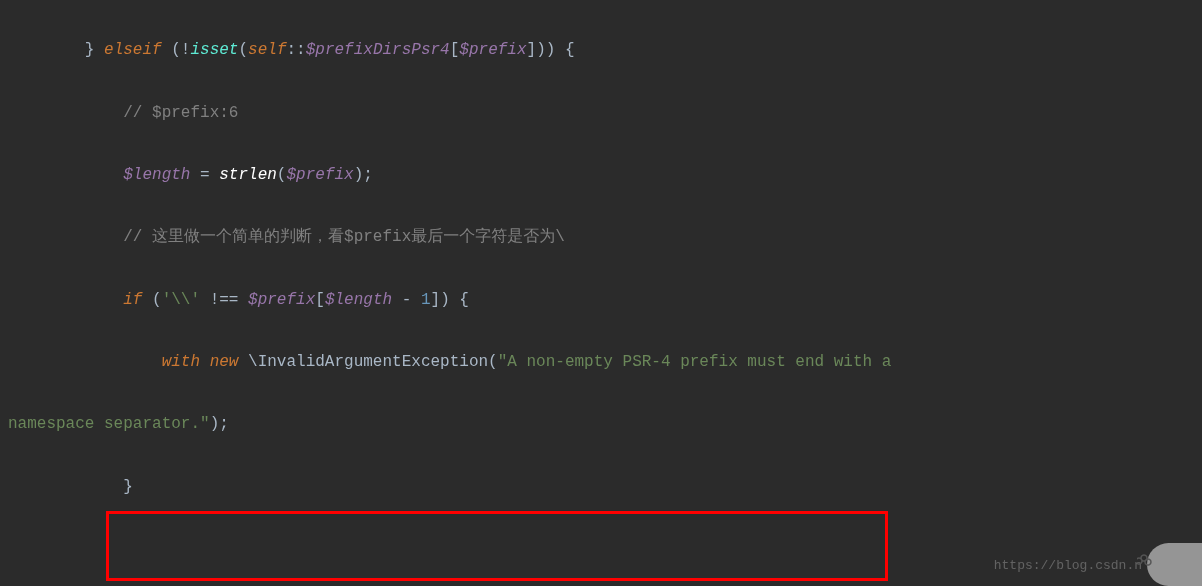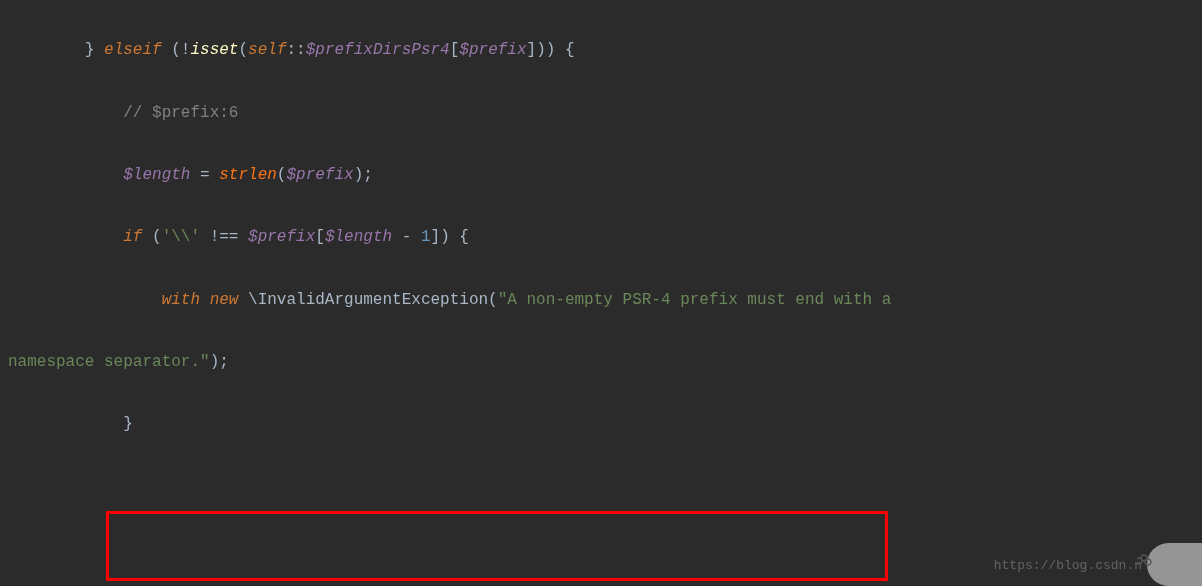--- a/index.html
+++ b/index.html
@@ -21,22 +21,22 @@
     }
     .code-container {
       padding: 4px 0;
       white-space: pre;
     }
     .line {
       padding-left: 8px;
       min-height: 31px;
     }
     .keyword-control { color: #cc7832; }
-    .function { color: #fef9c3; font-style: italic; }
-    .function-name { color: #f97316; font-style: italic; }
+    .function { color: #5eead4; font-style: italic; }
+    .function-name { color: #ffffff; font-style: italic; }
     .string { color: #6a8759; }
     .comment { color: #808080; font-style: normal; }
     .number { color: #6897bb; }
     .operator { color: #a9b7c6; font-style: normal; }
     .self-keyword { color: #cc7832; font-family: Liberation Mono, monospace; }
     .punctuation { color: #a9b7c6; font-style: normal; }
     .brace { color: #a9b7c6; font-style: normal; }
     .class-name { color: #a9b7c6; font-style: normal; }
     .prefix-var { color: #9876aa; font-style: italic; }
     .plain { font-style: normal; }
@@ -78,20 +78,21 @@
       margin-right: 2px;
     }
   </style>
 </head>
 <body>
 
 <div class="code-container">
 <div class="line"><span>        </span><span class="brace">}</span><span class="keyword-control"> elseif </span><span class="punctuation">(</span><span class="operator">!</span><span class="function">isset</span><span class="punctuation">(</span><span class="self-keyword">self</span><span class="punctuation">::</span><span class="prefix-var">$prefixDirsPsr4</span><span class="punctuation">[</span><span class="prefix-var">$prefix</span><span class="punctuation">]</span><span class="punctuation">))</span><span class="brace"> {</span></div>
 <div class="line"><span>            </span><span class="comment">// $prefix:6</span></div>
 <div class="line"><span>            </span><span class="prefix-var">$length</span><span class="operator"> = </span><span class="function-name">strlen</span><span class="punctuation">(</span><span class="prefix-var">$prefix</span><span class="punctuation">);</span></div>
+<div class="line"><span>            </span><span class="comment">// 这里做一个简单的判断，看$prefix最后一个字符是否为\</span></div>
 <div class="line"><span>            </span><span class="keyword-control">if </span><span class="punctuation">(</span><span class="string plain">'\\'</span><span class="operator"> !== </span><span class="prefix-var">$prefix</span><span class="punctuation">[</span><span class="prefix-var">$length</span><span class="operator"> - </span><span class="number plain">1</span><span class="punctuation">])</span><span class="brace"> {</span></div>
 <div class="line"><span>                </span><span class="keyword-control">with </span><span class="keyword-control">new </span><span class="class-name">\InvalidArgumentException</span><span class="punctuation">(</span><span class="string plain">"A non-empty PSR-4 prefix must end with a </span></div>
 <div class="line"><span></span><span class="string plain">namespace separator."</span><span class="punctuation">);</span></div>
 <div class="line"><span>            </span><span class="brace">}</span></div>
 
 
 
 
 
 

